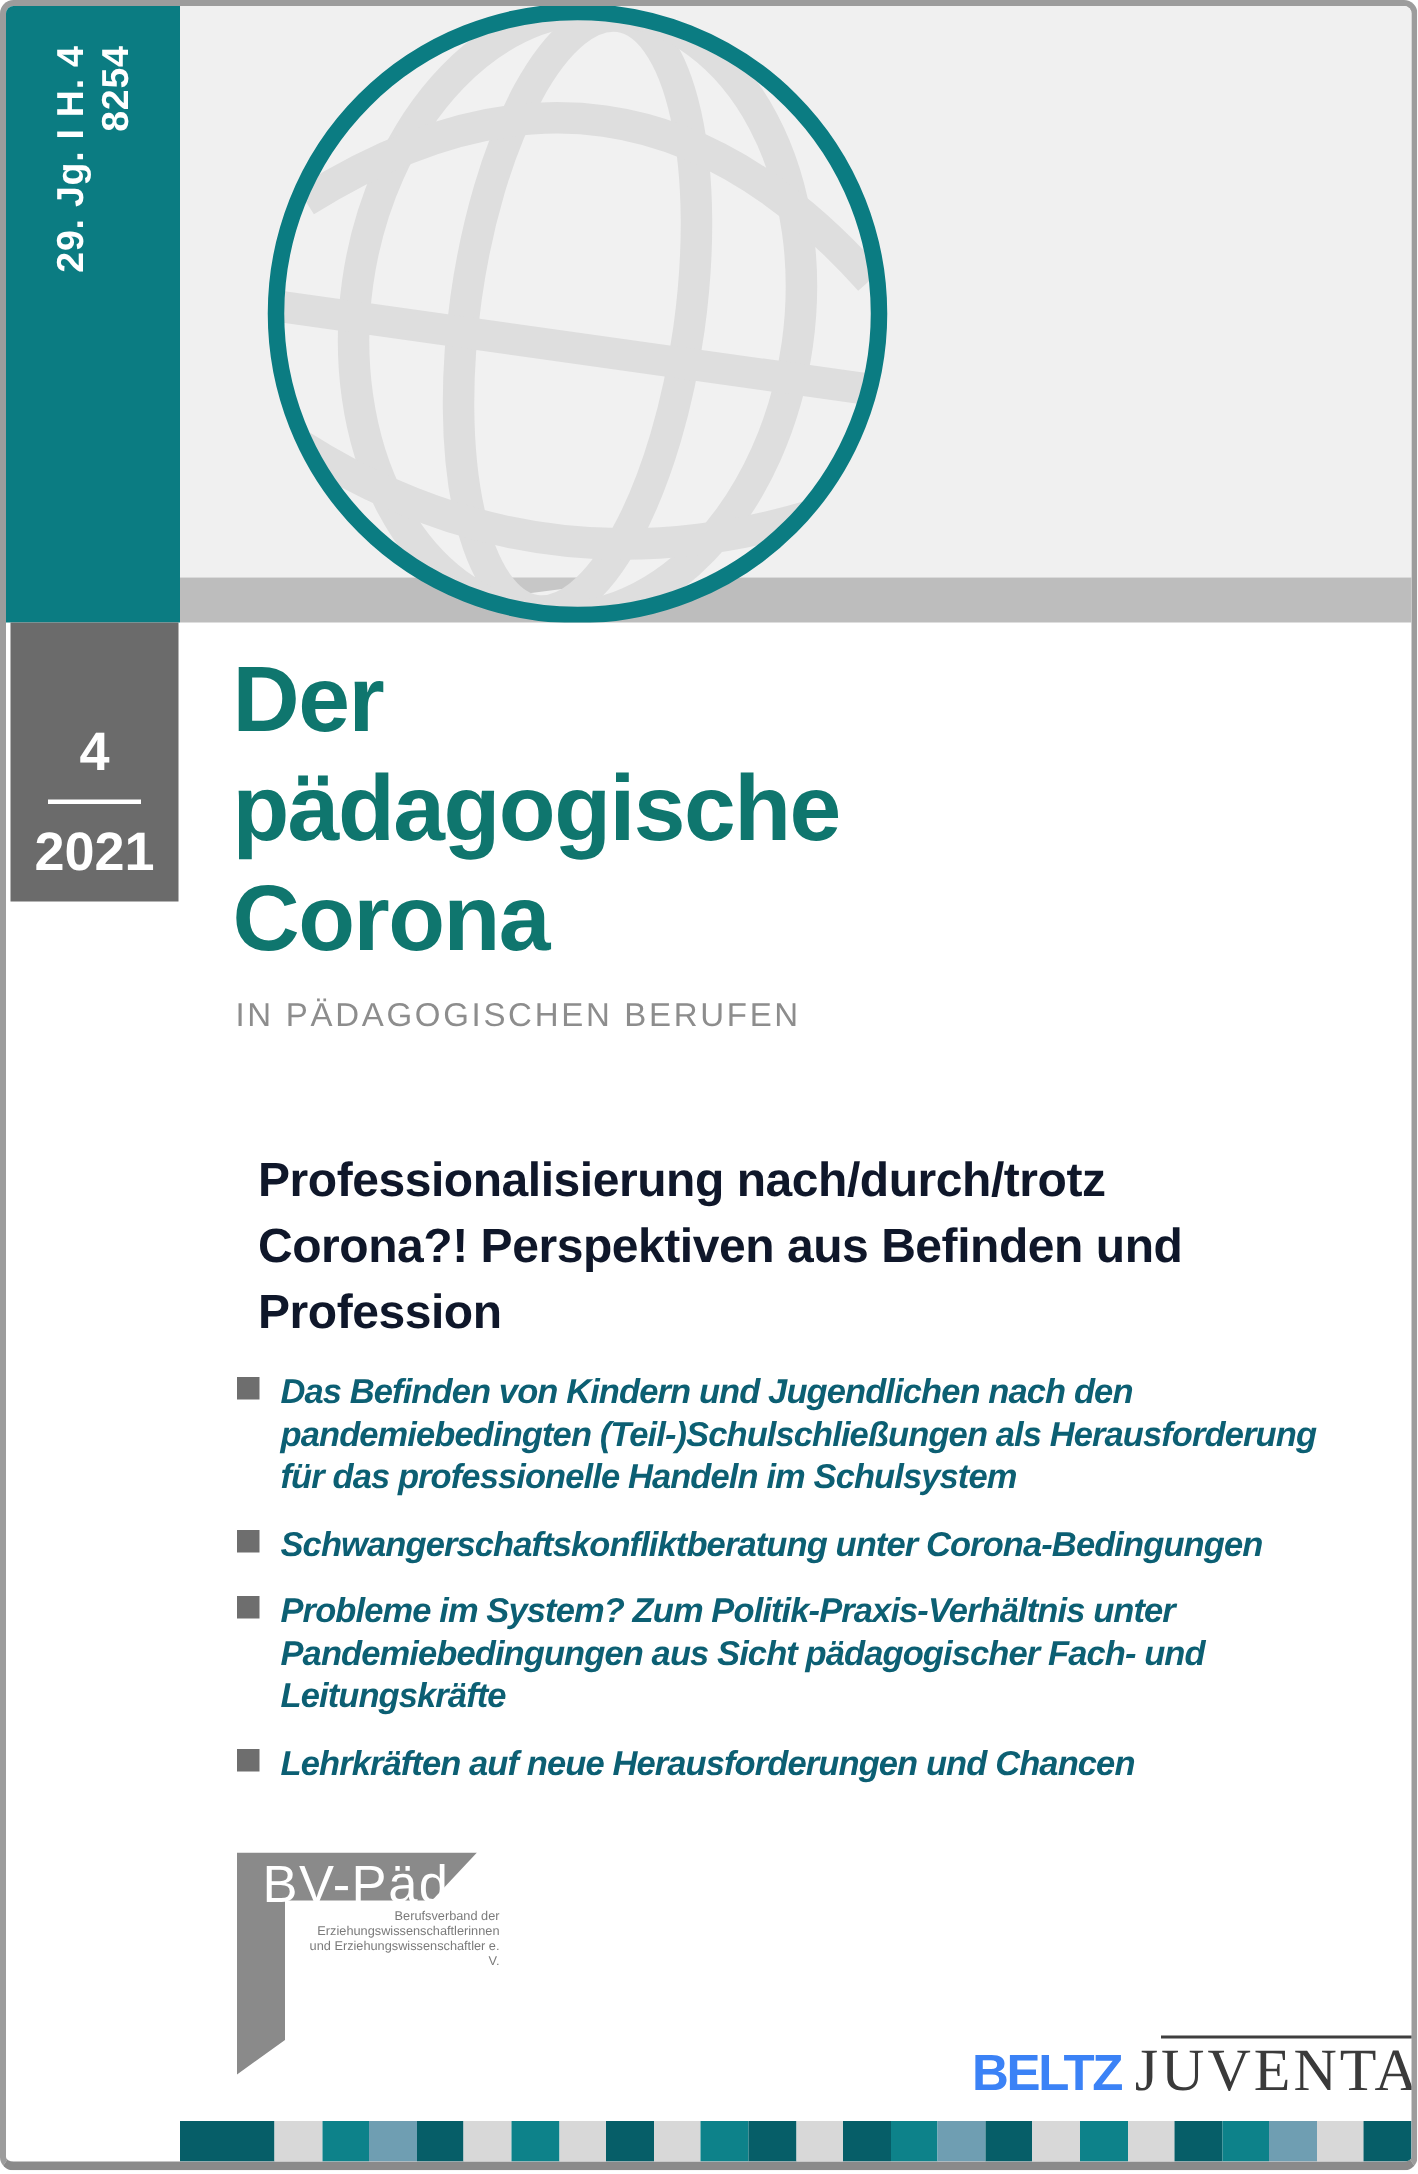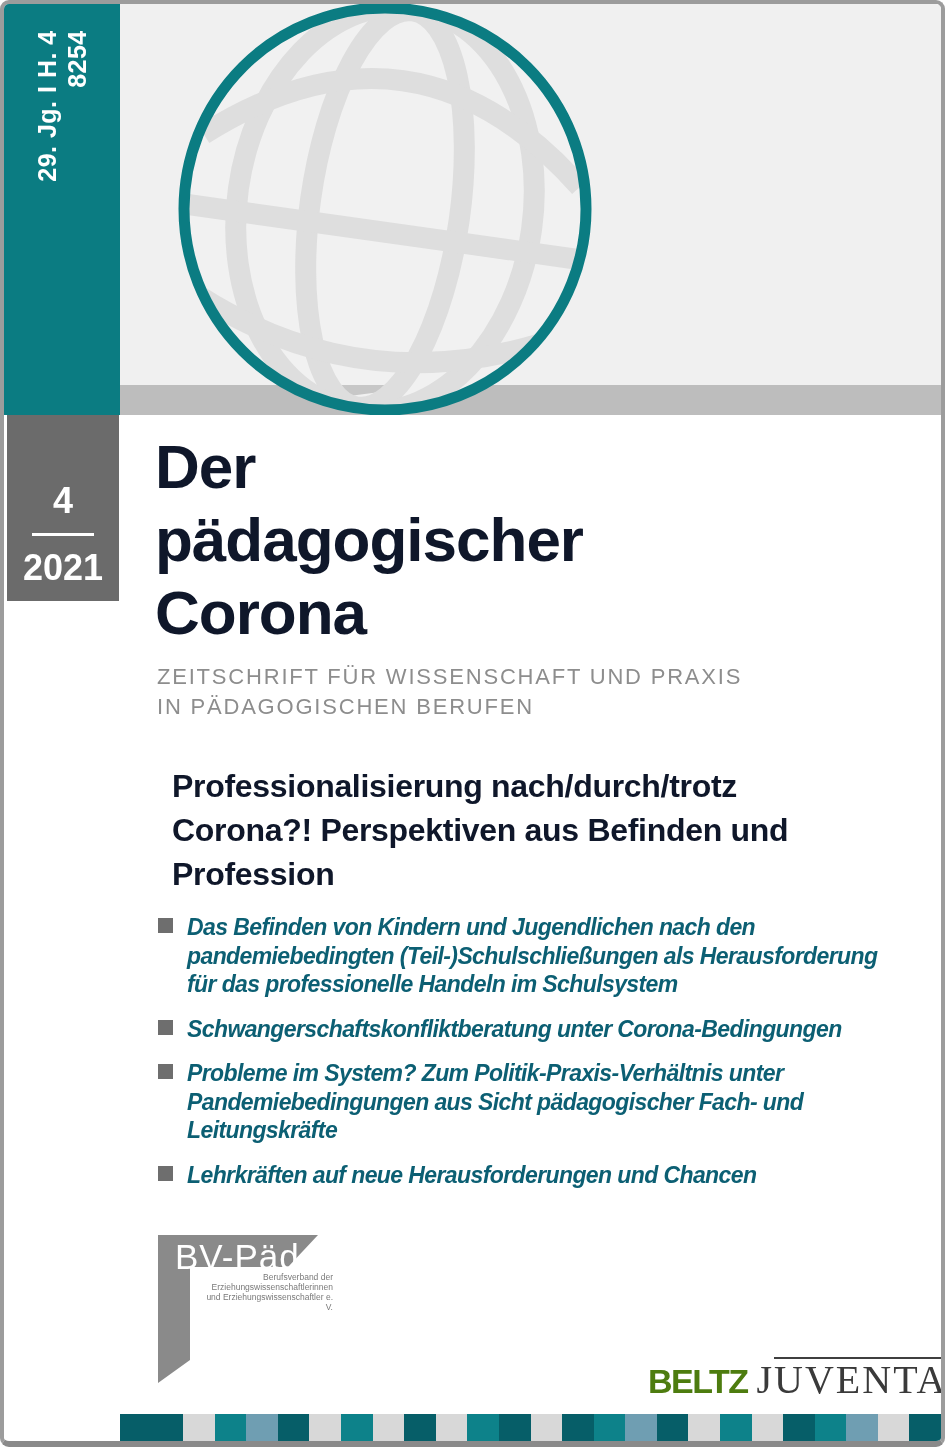--- a/index.html
+++ b/index.html
@@ -29,21 +29,21 @@
   .issue-box{
     left:3px;top:411px;width:112px;height:186px;background:#6b6b6b;color:#fff;
     display:flex;flex-direction:column;align-items:center;box-sizing:border-box;
     padding-top:68px;
   }
   .issue-num{font-size:36px;font-weight:bold;line-height:36px;}
   .issue-divider{width:62px;height:3px;background:#ffffff;margin:14px 0;}
   .issue-year{font-size:36px;font-weight:bold;line-height:36px;}
 
   
-  .title{left:151px;top:426px;color:#0f172a;font-size:62px;line-height:73px;font-weight:bold;letter-spacing:-1px;}
+  .title{left:151px;top:426px;color:#0f766e;font-size:62px;line-height:73px;font-weight:bold;letter-spacing:-1px;}
   .subtitle{left:153px;top:658px;color:#8d8d8d;font-size:22px;line-height:30px;letter-spacing:1.8px;}
 
   
   .heading{left:168px;top:760px;color:#0f172a;font-size:32px;line-height:44px;font-weight:bold;letter-spacing:-.3px;}
 
   
   .article-list{left:154px;top:909px;width:770px;}
   .article-item{
     position:relative;padding-left:29px;margin-bottom:16px;
     color:#0c5f73;font-weight:bold;font-size:23px;line-height:28.5px;
@@ -51,21 +51,21 @@
   }
   .bullet{position:absolute;left:0;top:5px;width:15px;height:15px;background:#6e6e6e;}
 
   
   .bv-logo{left:154px;top:1231px;width:175px;height:155px;}
   .bv-name{position:absolute;left:17px;top:2px;color:#ffffff;font-size:35px;letter-spacing:1px;}
   .bv-sub{position:absolute;left:40px;top:37px;color:#7a7a7a;font-size:8.5px;line-height:10px;text-align:right;}
 
   
   .publisher{left:644px;top:1352px;display:flex;align-items:baseline;}
-  .beltz{font-size:34px;font-weight:bold;color:#4d7c0f;letter-spacing:-1.5px;}
+  .beltz{font-size:34px;font-weight:bold;color:#3b82f6;letter-spacing:-1.5px;}
   .juventa{position:relative;margin-left:9px;font-family:"Liberation Serif",serif;font-size:40px;color:#3a3a3a;letter-spacing:2px;}
   .juventa-rule{position:absolute;top:1px;left:17px;right:3px;height:2px;background:#3f3f3f;}
 
   
   .footer-stripe{left:116px;top:1410px;width:821px;height:27px;display:flex;}
   .stripe{height:100%;}
 </style>
 </head>
 <body>
 
@@ -103,26 +103,25 @@
   </div>
 
   <div class="abs issue-box">
     <div class="issue-num">4</div>
     <div class="issue-divider"></div>
     <div class="issue-year">2021</div>
   </div>
 
   <div class="abs title">
     <div>Der</div>
-    <div>pädagogischer</div>
+    <div>pädagogische</div>
     <div>Corona</div>
   </div>
 
   <div class="abs subtitle">
-    <div>ZEITSCHRIFT FÜR WISSENSCHAFT UND PRAXIS</div>
     <div>IN PÄDAGOGISCHEN BERUFEN</div>
   </div>
 
   <div class="abs heading">
     <div>Professionalisierung nach/durch/trotz</div>
     <div>Corona?! Perspektiven aus Befinden und</div>
     <div>Profession</div>
   </div>
 
   <div class="abs article-list">

